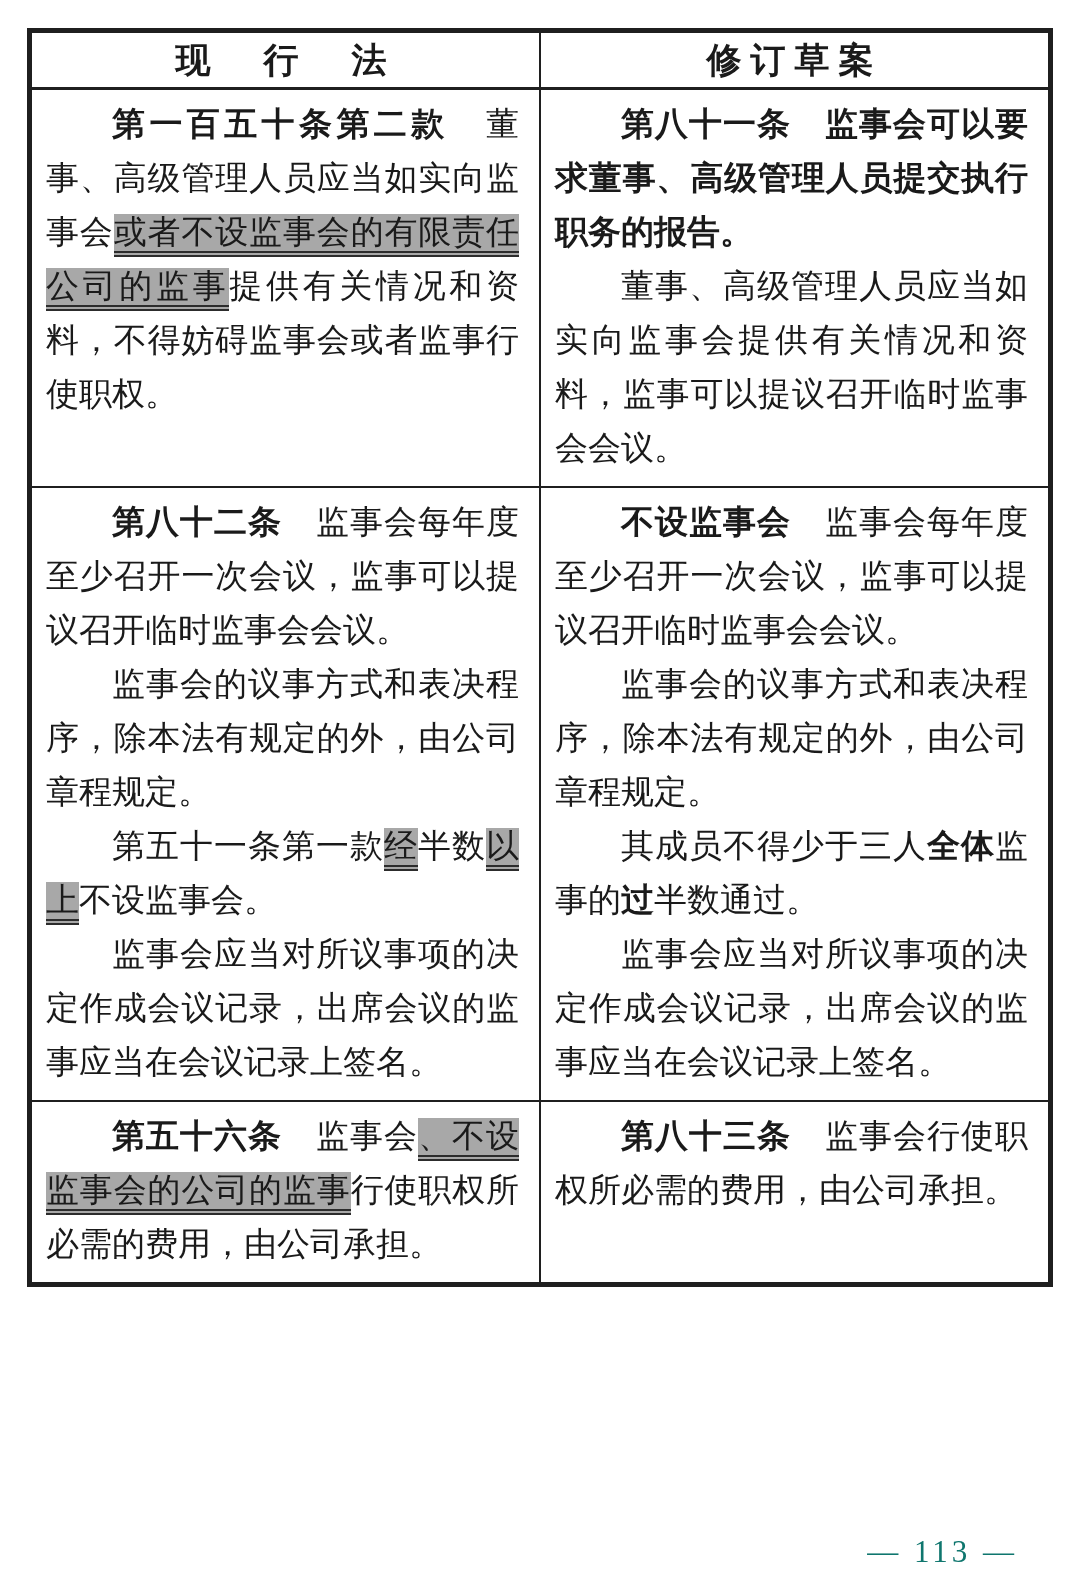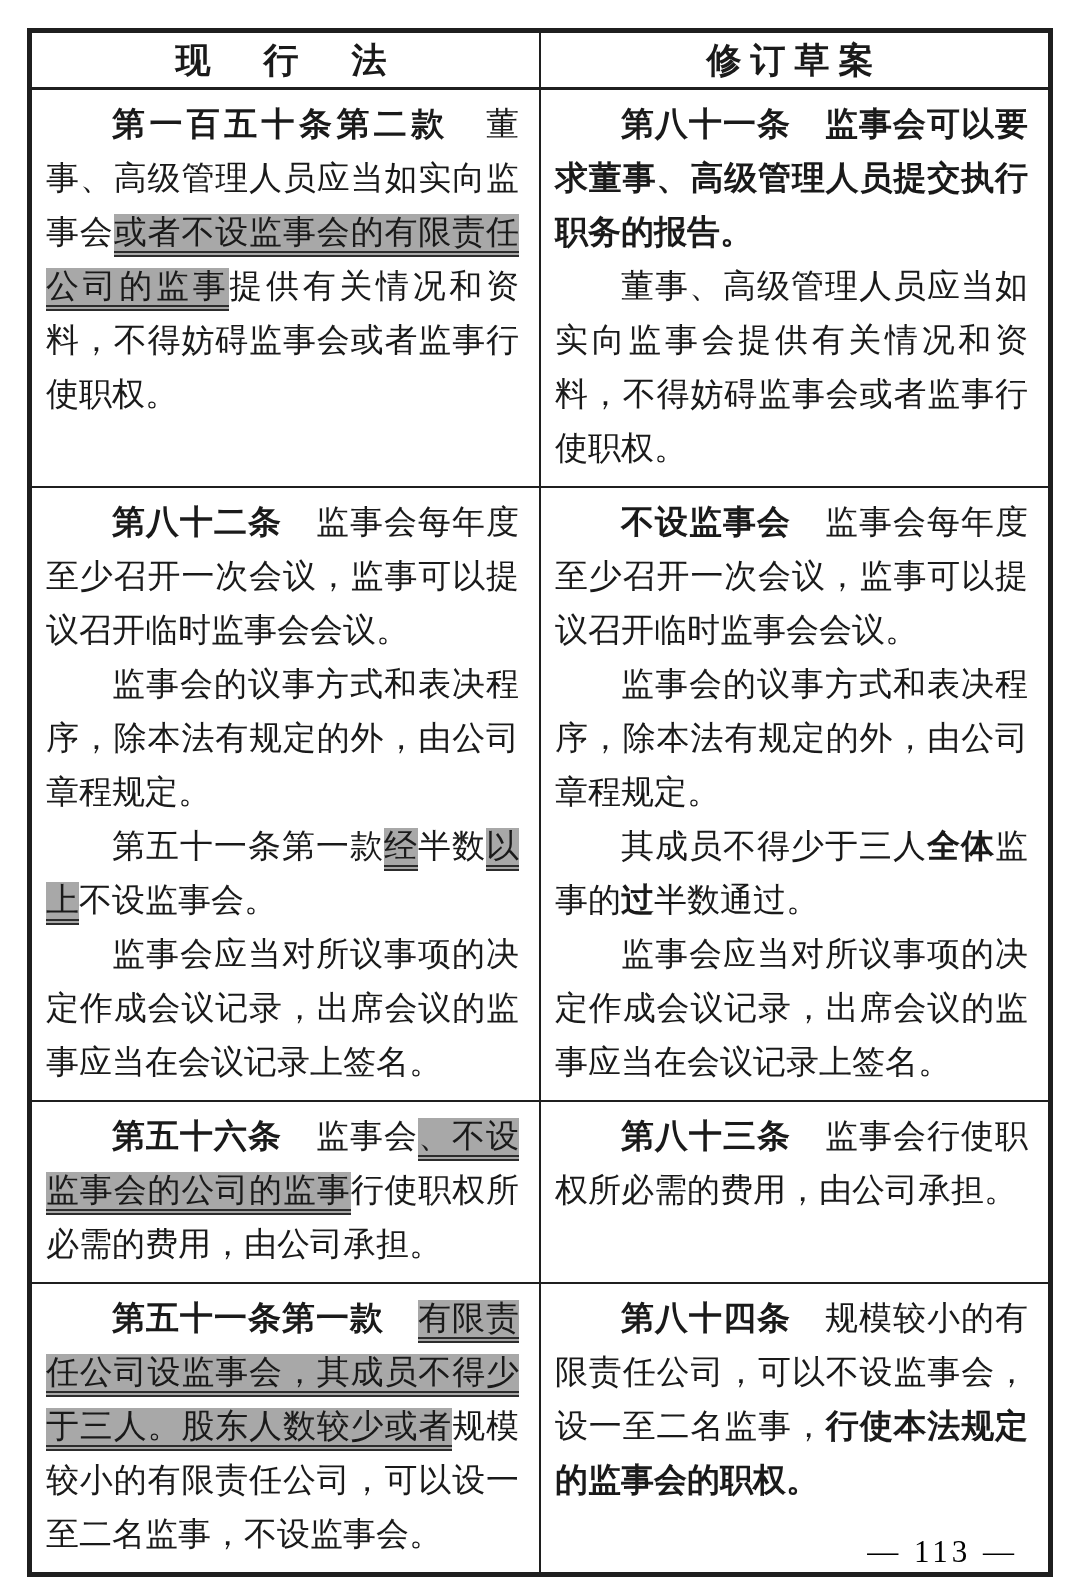--- a/index.html
+++ b/index.html
@@ -68,21 +68,21 @@
     background: var(--highlight-bg);
     border-bottom: 6px double var(--underline-color);
     padding-bottom: 1px;
   }
   .footer {
     position: absolute;
     right: 62px;
     bottom: 26px;
     font-size: 31px;
     letter-spacing: 4px;
-    color: #000000;
+    color: #0f766e;
     font-family: "Liberation Serif", serif;
   }
 </style>
 </head>
 <body>
 
 <div class="page">
   <table class="law-table">
     <thead>
       <tr>
@@ -90,21 +90,21 @@
         <th>修订草案</th>
       </tr>
     </thead>
     <tbody id="table-body">
         <tr>
           <td>
             <p><span class="b">第一百五十条第二款</span><span class="n">　董事、高级管理人员应当如实向监事会</span><span class="del">或者不设监事会的有限责任公司的监事</span><span class="n">提供有关情况和资料，不得妨碍监事会或者监事行使职权。</span></p>
           </td>
           <td>
             <p><span class="b">第八十一条　监事会可以要求董事、高级管理人员提交执行职务的报告。</span></p>
-            <p><span class="n">董事、高级管理人员应当如实向监事会提供有关情况和资料，不得妨碍监事会或者监事行使职权。</span></p>
+            <p><span class="n">董事、高级管理人员应当如实向监事会提供有关情况和资料，监事可以提议召开临时监事会会议。</span></p>
           </td>
         </tr>
         <tr>
           <td>
             <p><span class="b">第八十二条</span><span class="n">　监事会每年度至少召开一次会议，监事可以提议召开临时监事会会议。</span></p>
             <p><span class="n">监事会的议事方式和表决程序，除本法有规定的外，由公司章程规定。</span></p>
             <p><span class="n">第五十一条第一款</span><span class="del">经</span><span class="n">半数</span><span class="del">以上</span><span class="n">不设监事会。</span></p>
             <p><span class="n">监事会应当对所议事项的决定作成会议记录，出席会议的监事应当在会议记录上签名。</span></p>
           </td>
           <td>
@@ -115,25 +115,17 @@
           </td>
         </tr>
         <tr>
           <td>
             <p><span class="b">第五十六条</span><span class="n">　监事会</span><span class="del">、不设监事会的公司的监事</span><span class="n">行使职权所必需的费用，由公司承担。</span></p>
           </td>
           <td>
             <p><span class="b">第八十三条</span><span class="n">　监事会行使职权所必需的费用，由公司承担。</span></p>
           </td>
         </tr>
-        <tr>
-          <td>
-            <p><span class="b">第五十一条第一款</span><span class="n">　</span><span class="del">有限责任公司设监事会，其成员不得少于三人。股东人数较少或者</span><span class="n">规模较小的有限责任公司，可以设一至二名监事，不设监事会。</span></p>
-          </td>
-          <td>
-            <p><span class="b">第八十四条</span><span class="n">　规模较小的有限责任公司，可以不设监事会，设一至二名监事，</span><span class="b">行使本法规定的监事会的职权。</span></p>
-          </td>
-        </tr>
       </tbody>
   </table>
 
   <div class="footer">— 113 —</div>
 </div>
 
 </body></html>

